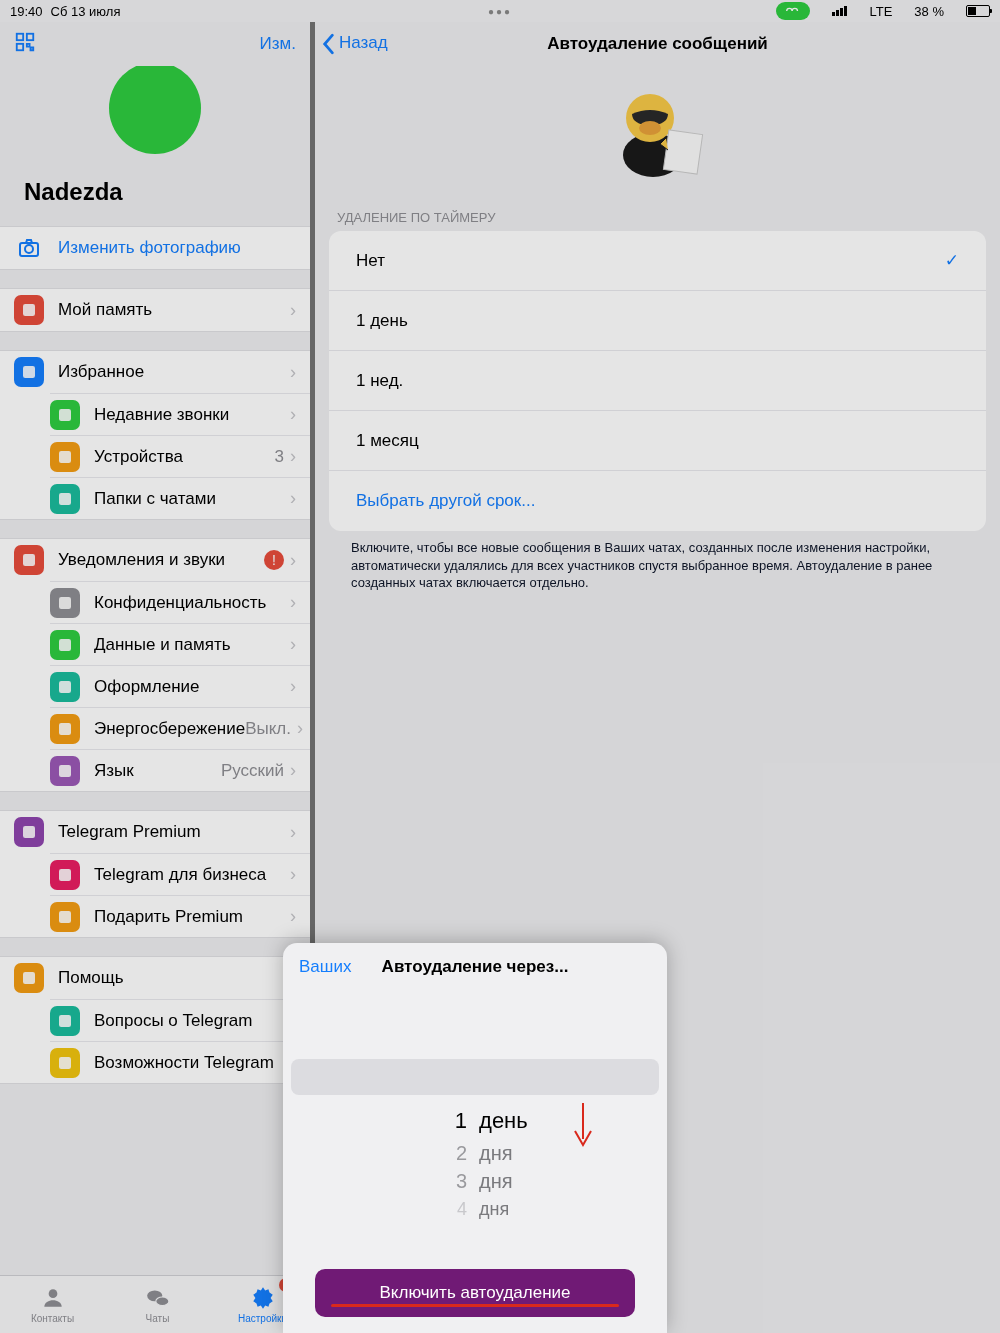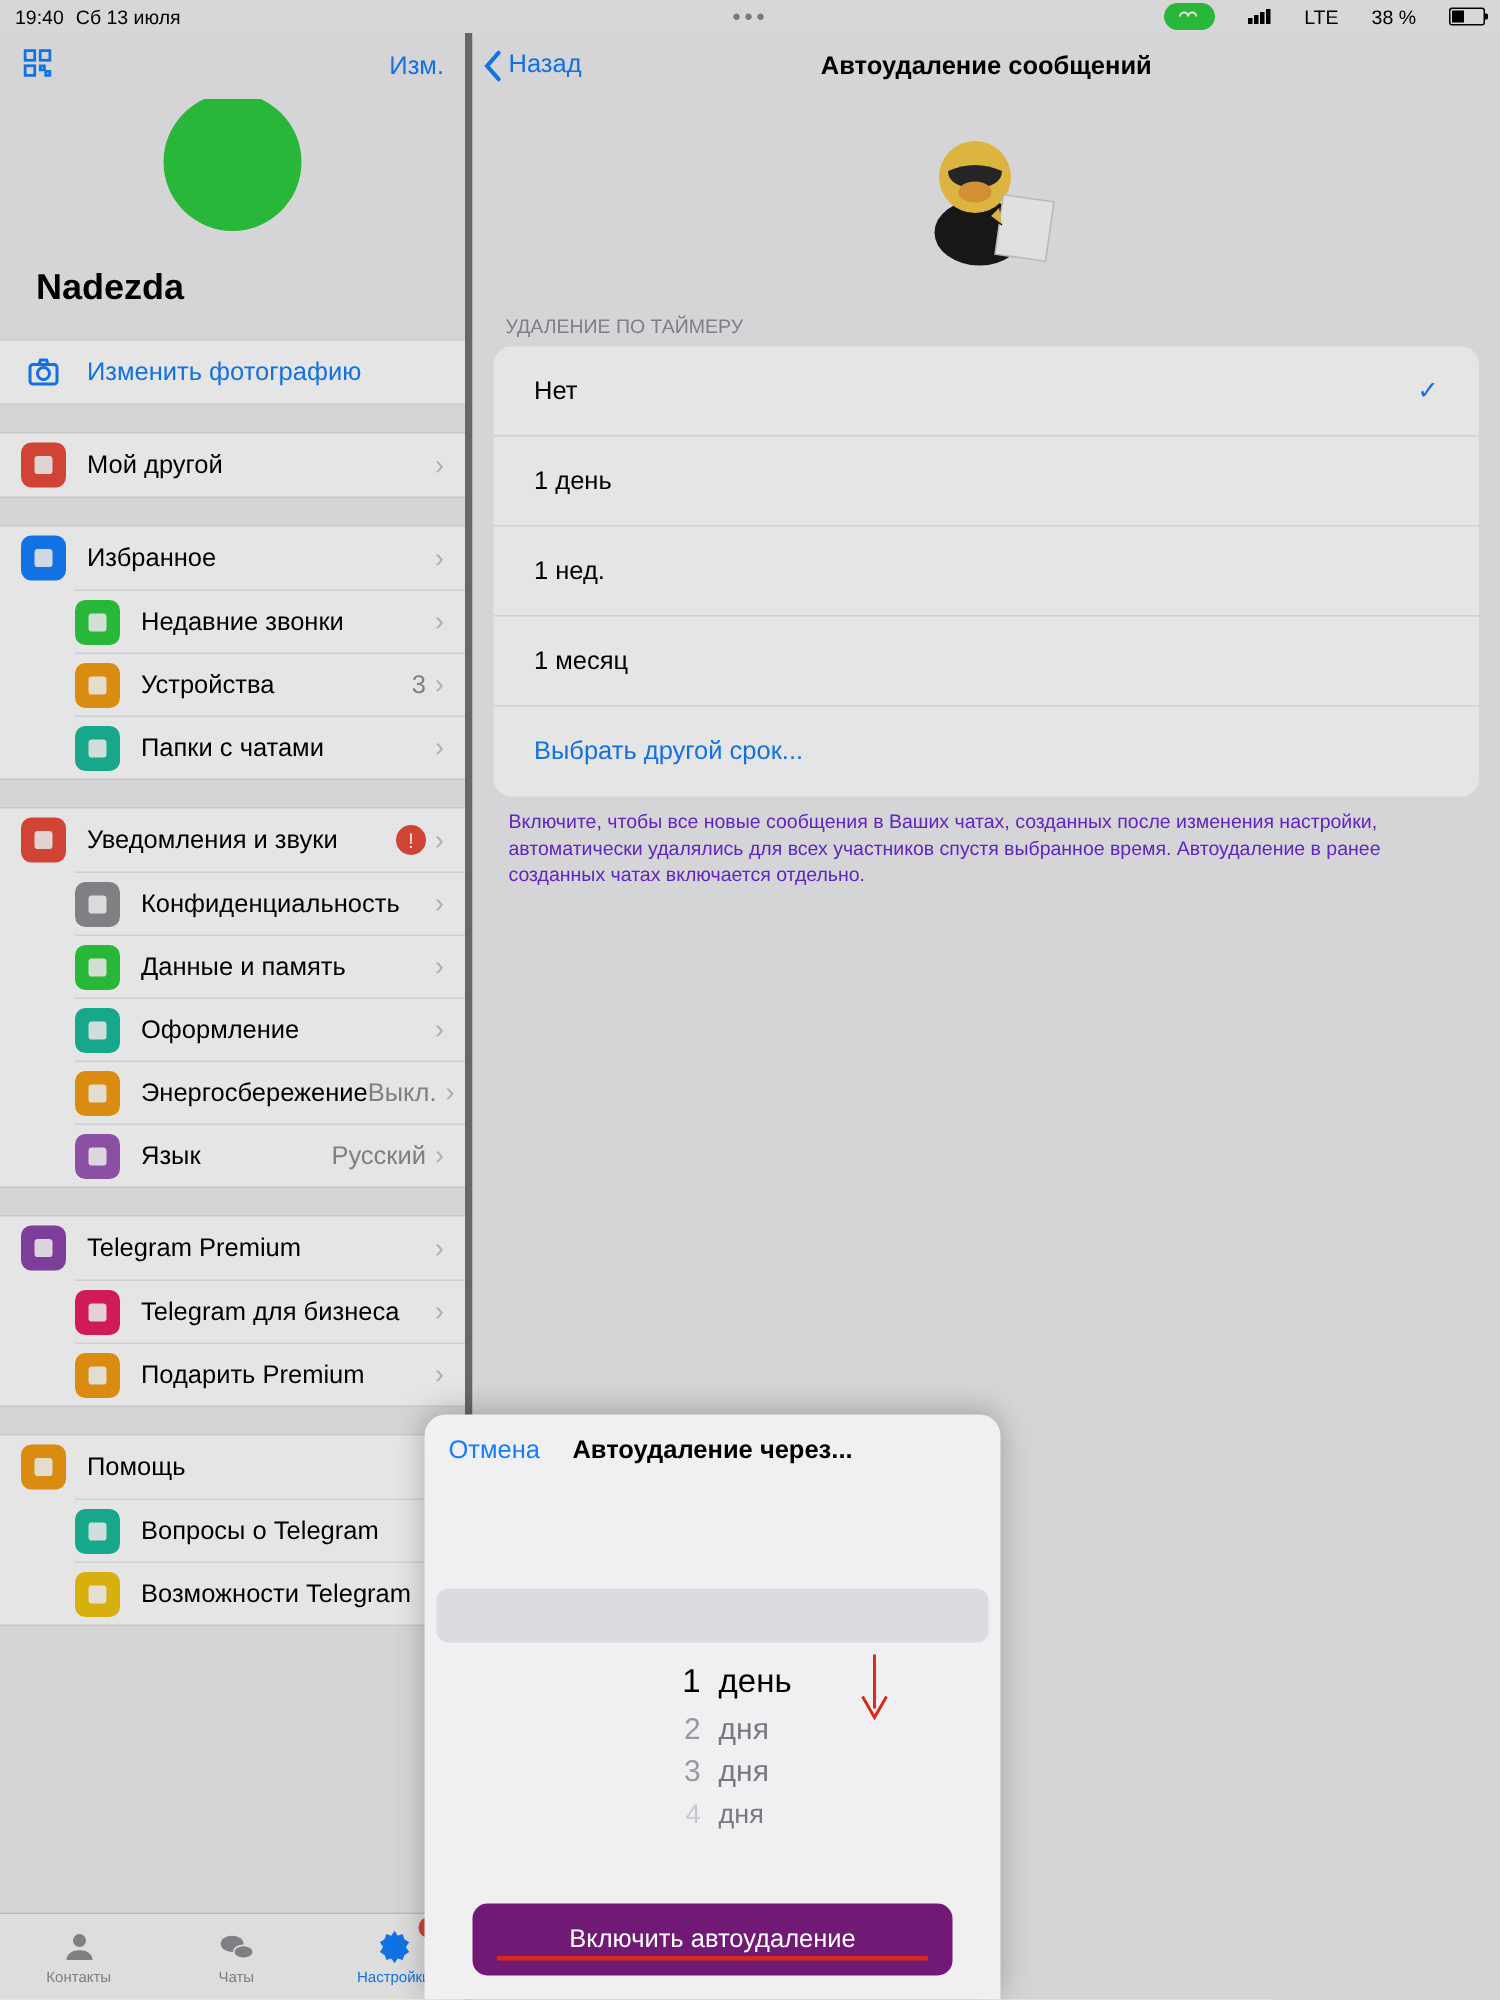--- a/index.html
+++ b/index.html
@@ -43,21 +43,21 @@
 .back { color:#157efd; font-size:17px; display:flex; align-items:flex-start; padding-left:6px;}
 .m-title { position:absolute; left:50%; transform:translateX(-50%); font-size:17px; font-weight:600; }
 .duck { display:flex; justify-content:center; padding:14px 0 30px; }
 .duck-art { width:100px; height:100px; position:relative; }
 .m-secthdr { font-size:13px; color:#8e8e93; padding:0 22px 6px; text-transform:uppercase; }
 .m-sec { background:#fff; border-radius:12px; margin:0 14px; overflow:hidden; }
 .m-row { height:60px; display:flex; align-items:center; padding:0 27px; font-size:17px; border-bottom:1px solid #e8e8ec; }
 .m-row:last-child{ border-bottom:none;}
 .m-row .check { margin-left:auto; color:#157efd; }
 .m-row.link { color:#157efd; }
-.footer-note { font-size:13px; color:#6d28d9; padding:8px 24px; line-height:1.35; }
+.footer-note { font-size:13px; color:#0f172a; padding:8px 36px; line-height:1.35; }
 
 .sheet { position:absolute; z-index:100; left:283px; bottom:0; width:384px; height:390px; background:#f0f0f2; border-radius:14px 14px 0 0; box-shadow:0 -2px 20px rgba(0,0,0,0.25); display:flex; flex-direction:column; }
 .sheet-hdr { display:flex; align-items:center; height:48px; padding:0 16px; }
 .cancel { color:#157efd; font-size:17px; }
 .sheet-title { font-weight:600; font-size:17px; position:absolute; left:50%; transform:translateX(-50%); }
 .picker { flex:1; position:relative; display:flex; flex-direction:column; align-items:center; justify-content:center; }
 .sel-band { position:absolute; left:8px; right:8px; height:36px; background:#dcdce0; border-radius:8px; top:68px;}
 .picker-line { height:28px; display:flex; align-items:center; justify-content:center; gap:8px; z-index:1; width:100%;}
 .picker-line.selected { font-size:22px; color:#000; height:36px; }
 .picker-line.faded { color:#9a9a9e; font-size:20px; }
@@ -129,21 +129,21 @@
         </div>
       </div>
       <div id="groups">
           <div class="sec">
             <div class="row">
               <span class="ricon" style="background: rgb(231, 76, 60);">
                 <svg width="18" height="18" viewBox="0 0 24 24" fill="#fff">
                   <rect x="4" y="4" width="16" height="16" rx="3" opacity="0.9"></rect>
                 </svg>
               </span>
-              <span class="rlabel">Мой другой</span>
+              <span class="rlabel">Мой память</span>
               <span class="chev">›</span>
             </div>
           </div>
           <div class="sec">
             <div class="row">
               <span class="ricon" style="background: rgb(21, 126, 253);">
                 <svg width="18" height="18" viewBox="0 0 24 24" fill="#fff">
                   <rect x="4" y="4" width="16" height="16" rx="3" opacity="0.9"></rect>
                 </svg>
               </span>
@@ -365,21 +365,21 @@
       </svg>
     <span class="tab-badge">!</span>
     <span>Настройки</span>
   </div>
 </div>
 
 <div class="dim"></div>
 
 <div class="sheet">
   <div class="sheet-hdr">
-    <span class="cancel">Отмена</span>
+    <span class="cancel">Ваших</span>
     <span class="sheet-title">Автоудаление через...</span>
   </div>
   <div class="picker">
     <div class="sel-band"></div>
     <div style="height:66px"></div>
     <div id="picker-lines" style="width:100%">
         <div class="picker-line selected">
           <span class="pnum">1</span>
           <span class="punit">день</span>
         </div>

